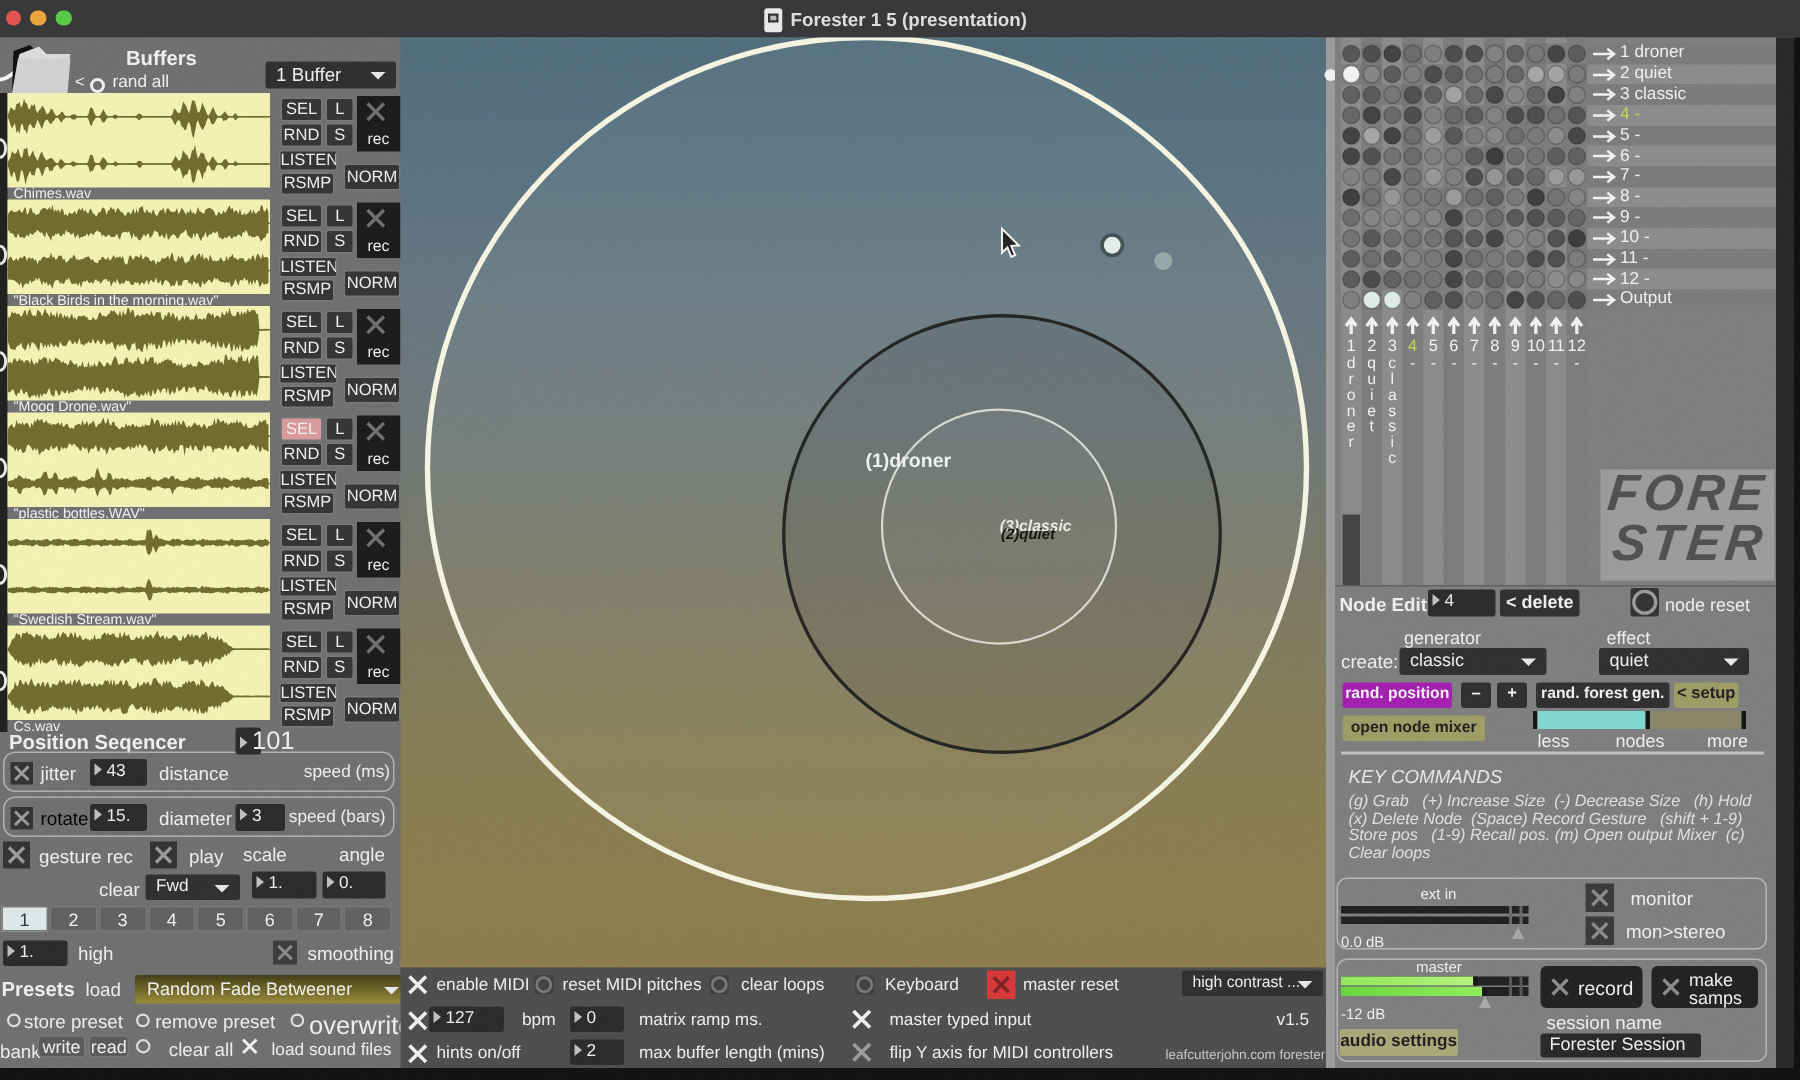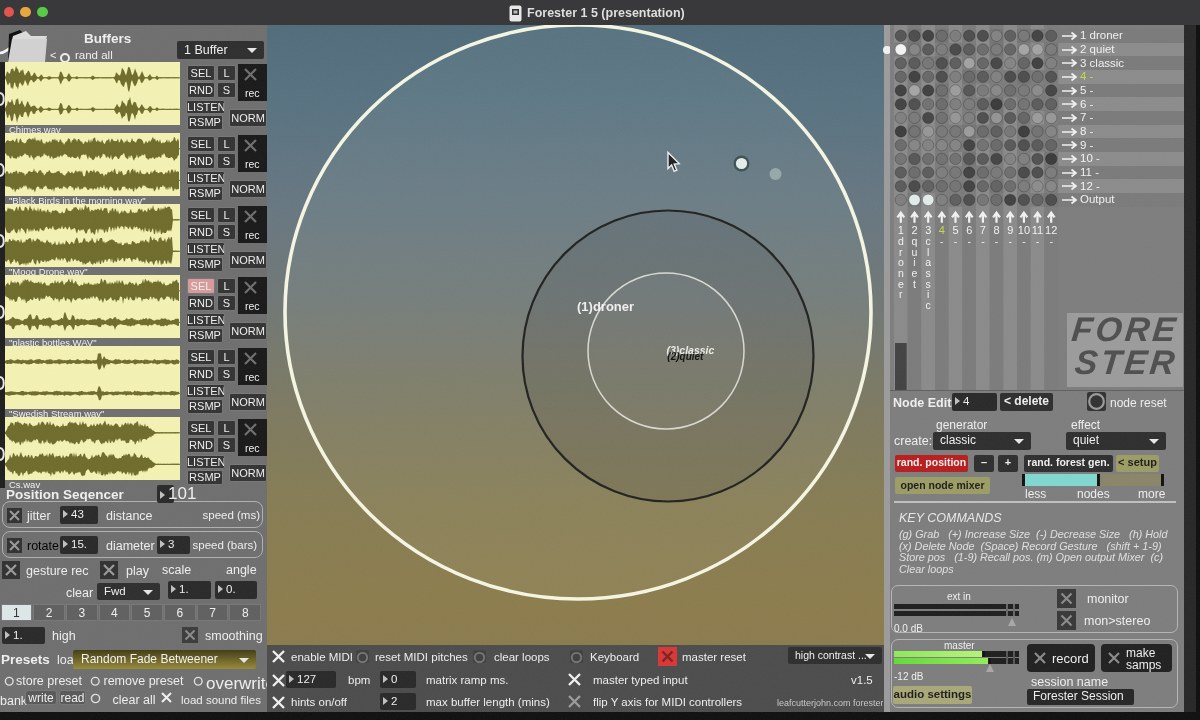--- a/index.html
+++ b/index.html
@@ -225,21 +225,21 @@
 <div class="abs" style="left:196.7px;top:604px;width:31.7px;height:16.5px;background:#5f5f5f;color:#f0f0f0;font-size:12px;line-height:16px;text-align:center;border:1px solid #777">7</div>
 <div class="abs" style="left:229.4px;top:604px;width:31.7px;height:16.5px;background:#5f5f5f;color:#f0f0f0;font-size:12px;line-height:16px;text-align:center;border:1px solid #777">8</div>
 <div class="abs nb" style="left:2px;top:627px;width:43px;height:16.5px;font-size:11.5px;line-height:16.5px"><span class="tri"></span>1.</div>
 <div class="abs lb" style="left:52px;top:629px;font-size:12.5px;color:#efefef;letter-spacing:0">high</div>
 <div class="abs" style="left:182px;top:627px;width:16px;height:16px;background:#3a3a3a"><svg width="16" height="16">
       <path d="M3.5,3.5 L12.5,12.5 M12.5,3.5 L3.5,12.5" stroke="#8a8a8a" stroke-width="2.0"></path>
     </svg></div>
 <div class="abs lb" style="left:205px;top:629px;font-size:12.5px;color:#efefef;letter-spacing:0">smoothing</div>
 <div class="abs lb" style="left:1px;top:652px;font-size:13.5px;color:#f0f0f0;letter-spacing:0;font-weight:bold">Presets</div>
 <div class="abs lb" style="left:57px;top:653px;font-size:12.5px;color:#efefef;letter-spacing:0">load</div>
-<div class="abs" style="left:73px;top:650px;width:183px;height:19px;background:linear-gradient(#413b13,#978a38);border-radius:2px;color:#f2f2f2;font-size:12px;line-height:19px;padding-left:8px">Random Fade Betweener<span class="dar"></span></div>
+<div class="abs" style="left:90px;top:650px;width:183px;height:19px;background:linear-gradient(#413b13,#978a38);border-radius:2px;color:#f2f2f2;font-size:12px;line-height:19px;padding-left:8px">Random Fade Betweener<span class="dar"></span></div>
 <div class="abs" style="left:3.5px;top:672.5px;width:10.5px;height:10.5px;border-radius:2px"><svg width="10.5" height="10.5">
       <circle cx="5.25" cy="5.25" r="3.85" fill="none" stroke="#e0e0e0" stroke-width="1.4"></circle>
     </svg></div>
 <div class="abs lb" style="left:16px;top:673.5px;font-size:12.5px;color:#efefef;letter-spacing:0">store preset</div>
 <div class="abs" style="left:90px;top:672.5px;width:10.5px;height:10.5px;border-radius:2px"><svg width="10.5" height="10.5">
       <circle cx="5.25" cy="5.25" r="3.85" fill="none" stroke="#e0e0e0" stroke-width="1.4"></circle>
     </svg></div>
 <div class="abs lb" style="left:103.5px;top:673.5px;font-size:12.5px;color:#efefef;letter-spacing:0">remove preset</div>
 <div class="abs" style="left:192.5px;top:672.5px;width:10.5px;height:10.5px;border-radius:2px"><svg width="10.5" height="10.5">
       <circle cx="5.25" cy="5.25" r="3.85" fill="none" stroke="#e0e0e0" stroke-width="1.4"></circle>
@@ -614,21 +614,21 @@
 <div class="btn" style="left:1000px;top:393px;width:53px;height:17.5px;font-size:12px;line-height:16.5px;border:none;background:#2d2d2d;font-weight:bold">&lt; delete</div>
 <div class="abs" style="left:1087px;top:392px;width:19px;height:19px;background:#303030;border-radius:2px"><svg width="19" height="19">
       <circle cx="9.5" cy="9.5" r="7.3" fill="none" stroke="#9a9a9a" stroke-width="2.2"></circle>
     </svg></div>
 <div class="abs lb" style="left:1110px;top:396px;font-size:12px;color:#efefef;letter-spacing:0">node reset</div>
 <div class="abs lb" style="left:936px;top:417.5px;font-size:12px;color:#efefef;letter-spacing:0">generator</div>
 <div class="abs lb" style="left:1071px;top:417.5px;font-size:12px;color:#efefef;letter-spacing:0">effect</div>
 <div class="abs lb" style="left:894px;top:434px;font-size:12.5px;color:#efefef;letter-spacing:0">create:</div>
 <div class="abs ddx" style="left:933px;top:432px;width:98px;height:17.5px;font-size:12px;line-height:17.5px;background:#2d2d2d">classic<span class="dar"></span></div>
 <div class="abs ddx" style="left:1066px;top:432px;width:100px;height:17.5px;font-size:12px;line-height:17.5px;background:#2d2d2d">quiet<span class="dar"></span></div>
-<div class="btn" style="left:895px;top:455px;width:73px;height:16.5px;font-size:10.5px;line-height:15.5px;border:none;background:#b91c1c;font-weight:bold">rand. position</div>
+<div class="btn" style="left:895px;top:455px;width:73px;height:16.5px;font-size:10.5px;line-height:15.5px;border:none;background:#a21caf;font-weight:bold">rand. position</div>
 <div class="btn" style="left:974px;top:455px;width:20px;height:16.5px;font-size:11px;line-height:15.5px;border:none;background:#2d2d2d;font-weight:bold">–</div>
 <div class="btn" style="left:998px;top:455px;width:20px;height:16.5px;font-size:11px;line-height:15.5px;border:none;background:#2d2d2d;font-weight:bold">+</div>
 <div class="btn" style="left:1024px;top:455px;width:89px;height:16.5px;font-size:10.5px;line-height:15.5px;border:none;background:#2d2d2d;font-weight:bold">rand. forest gen.</div>
 <div class="btn" style="left:1116px;top:455px;width:43px;height:16.5px;font-size:11px;line-height:15.5px;border:none;background:#9c9c64;color:#1c1c1c;font-weight:bold">&lt; setup</div>
 <div class="btn" style="left:895px;top:477px;width:95px;height:17px;font-size:10.5px;line-height:16px;border:none;background:#9c9c64;color:#1c1c1c;font-weight:bold">open node mixer</div>
 <div class="abs" style="left:1022px;top:474px;width:142px;height:12px;background:#8a8468">
 <div class="abs" style="left:0;top:0;width:3px;height:12px;background:#111"></div>
 <div class="abs" style="left:139px;top:0;width:3px;height:12px;background:#111"></div>
 <div class="abs" style="left:3px;top:0;width:72px;height:12px;background:#7fd8d0"></div>
 <div class="abs" style="left:75px;top:0;width:3px;height:12px;background:#111"></div>

